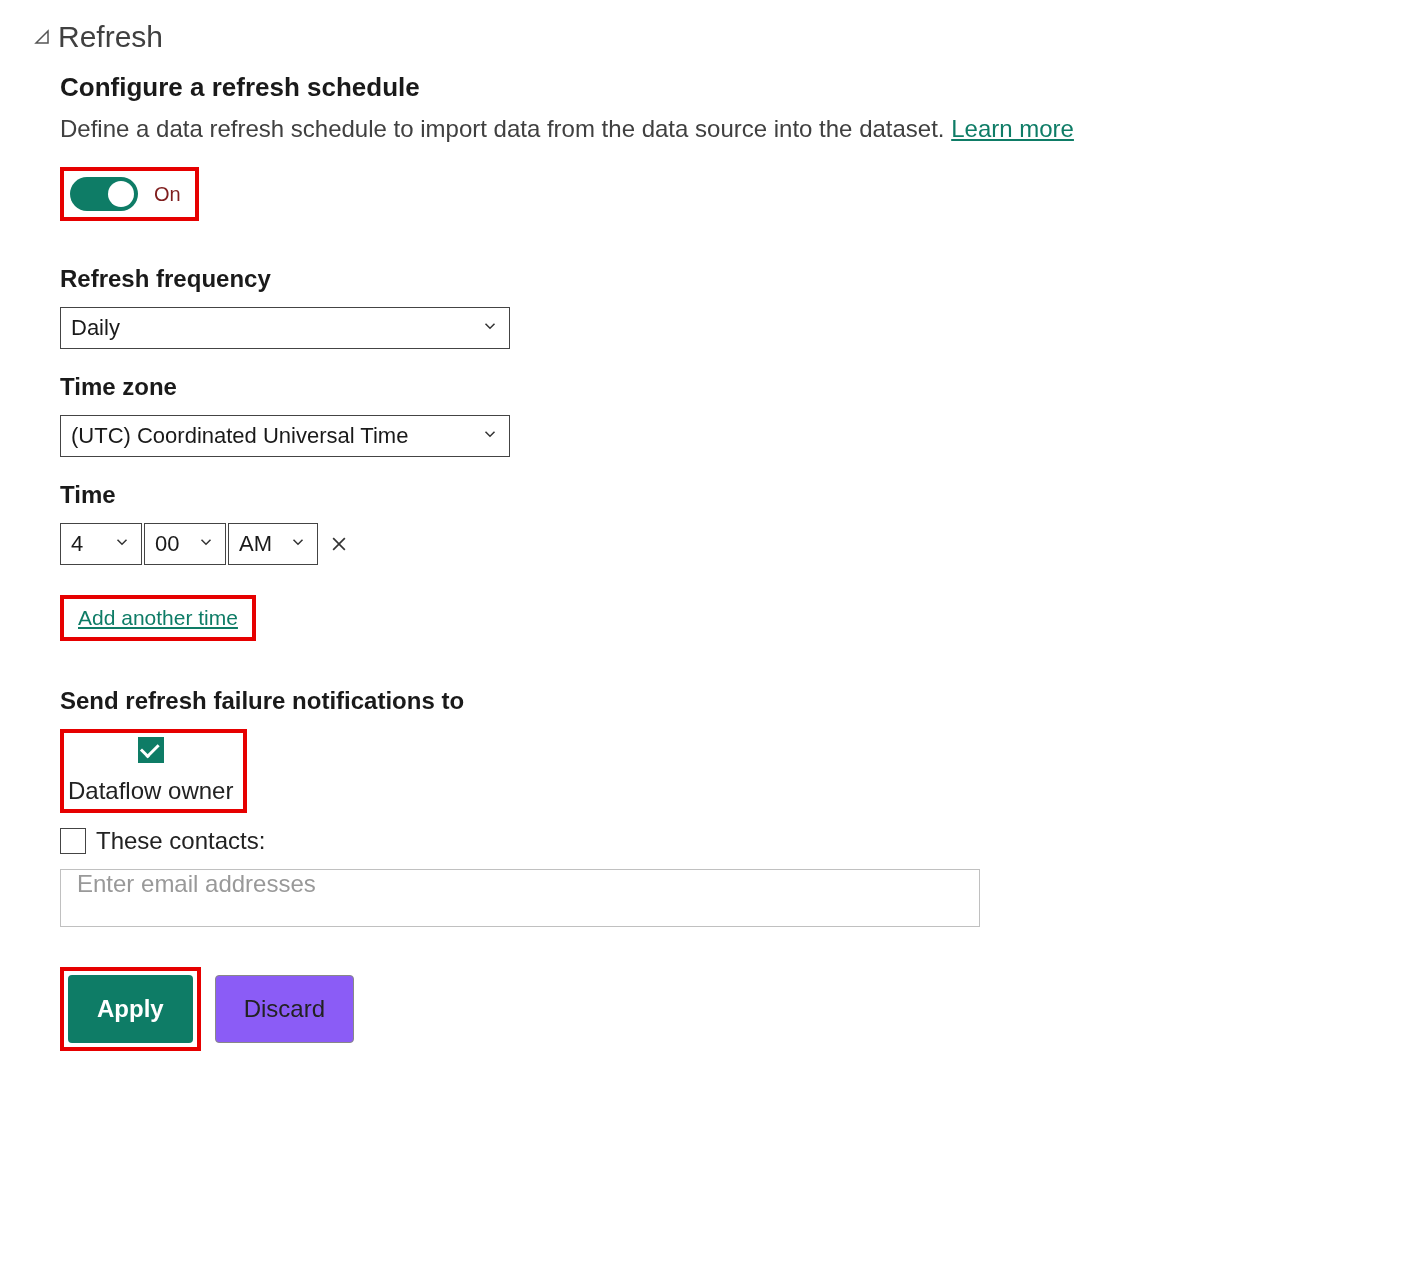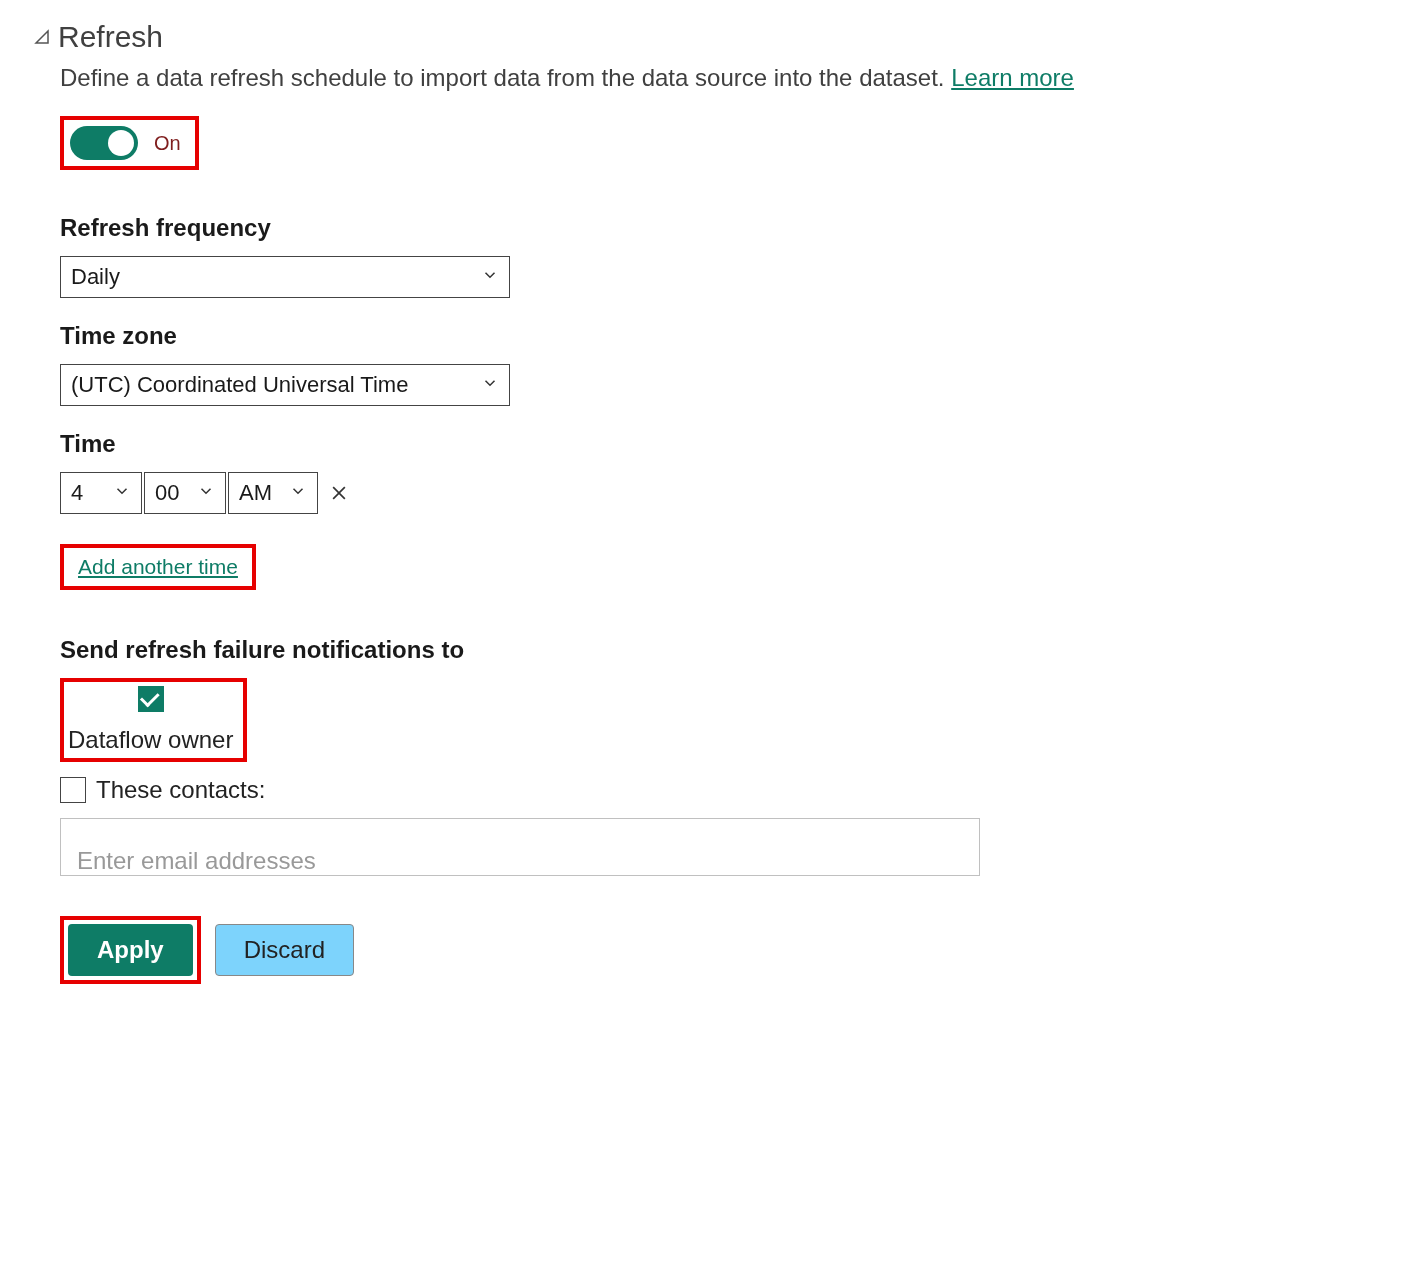--- a/index.html
+++ b/index.html
@@ -167,70 +167,71 @@
     flex-direction: column;
   }
   .email-input {
     width: 920px;
     height: 58px;
     border: 1px solid #c0c0c0;
     padding: 0 16px;
     font-size: 24px;
     color: #999;
     display: flex;
-    align-items: flex-end;
+    align-items: flex-start;
     margin-top: 6px;
   }
   .button-row {
     margin-top: 40px;
     display: flex;
     gap: 14px;
     align-items: center;
   }
   .btn-primary-wrap {
     border: 4px solid #e60000;
     padding: 4px;
     display: inline-block;
   }
   .btn {
-    height: 52px;
+    height: 68px;
     padding: 0 28px;
     font-size: 24px;
     border-radius: 4px;
     display: inline-flex;
     align-items: center; justify-content: center;
     cursor: pointer;
     border: 1px solid transparent;
     text-align: right;
   }
   .btn.primary {
     background: #0e7c66;
     color: #fff;
     font-weight: 600;
   }
   .btn.secondary {
-    background: #7dd3fc;
+    background: #8b5cf6;
     border: 1px solid #888;
     color: #222;
   }
 </style>
 </head>
 <body>
 
 <div class="section">
 
   <div class="section-header">
     <span class="collapse-icon">
       <svg viewBox="0 0 24 24" fill="none" stroke="#555" stroke-width="2">
         <path d="M4 20 L20 4 L20 20 Z" fill="none"></path>
       </svg>
     </span>
     <span class="section-title">Refresh</span>
   </div>
 
+  <div class="subtitle">Configure a refresh schedule</div>
 
   <div class="description">
     <span>Define a data refresh schedule to import data from the data source into the dataset. </span><span class="link">Learn more</span>
   </div>
 
   <div class="highlight-box toggle-row">
     <div class="toggle">
       <div class="toggle-knob"></div>
     </div>
     <span class="toggle-label">On</span>

